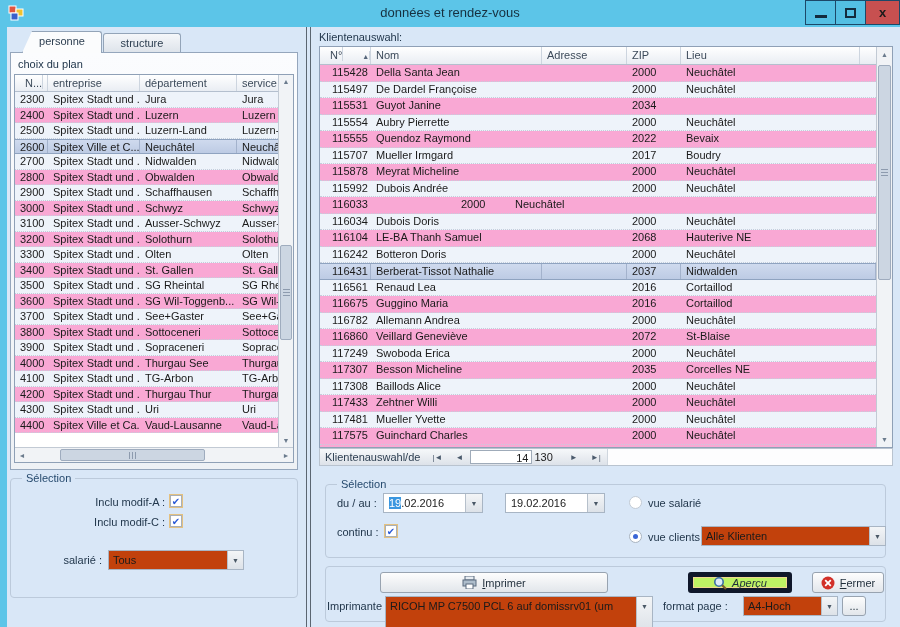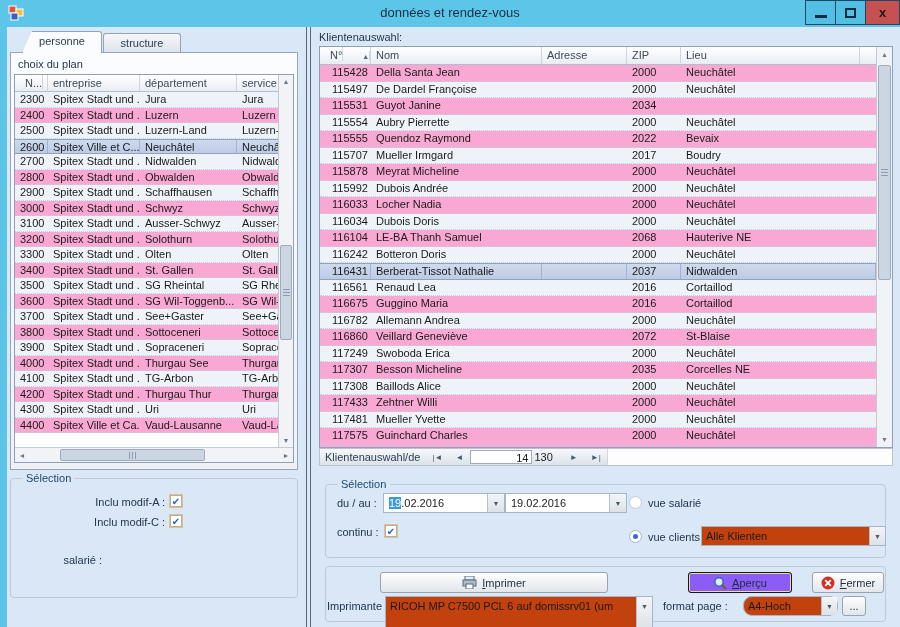--- a/index.html
+++ b/index.html
@@ -91,34 +91,34 @@
   .rlabel { position:absolute; text-align:right; color:#22374c; }
   .cb { position:absolute; width:14px; height:14px; background:#fff; border:1px solid #e4c180;
     box-shadow:inset 0 0 0 1px #a9b0b8; text-align:center; }
   .cb .tick { font-size:10px; color:#2b5bd7; line-height:13px; display:block; }
   .combo { position:absolute; background:#c2410c; border:1px solid #a8b5c4; display:flex; }
   .combo .cval { flex:1; padding:3px 0 0 4px; overflow:hidden; white-space:nowrap; }
   .combo .carr { width:16px; border-left:1px solid #b6c0cb; background:linear-gradient(#f3f5f7,#dde2e8);
     color:#4a5866; font-size:7px; text-align:center; padding-top:6px; }
 
   
-  .datebox { position:absolute; width:122px; height:20px; background:#fff; border:1px solid #a8b5c4; display:flex; }
+  .datebox { position:absolute; width:100px; height:20px; background:#fff; border:1px solid #a8b5c4; display:flex; }
   .datebox .dval { flex:1; padding:3px 0 0 5px; white-space:nowrap; }
   .dsel { background:#3b97e0; color:#fff; }
   .radio { position:absolute; width:13px; height:13px; border-radius:50%; border:1px solid #a9b4c0; background:#fff; }
   .radio.on::after { content:""; position:absolute; left:3px; top:3px; width:5px; height:5px; border-radius:50%; background:#3c67d6; }
   .radio.off { border-color:#c2cbd5; }
 
   
   .btn { position:absolute; height:21px; background:linear-gradient(#fdfdfd,#e2e6eb); border:1px solid #98a3b0;
     border-radius:3px; display:flex; align-items:center; justify-content:center; color:#1f2d3a; }
   .btn .mn { display:block; }
   .btn .mn::first-letter { text-decoration:underline; }
   .btn svg { margin-right:5px; }
-  #btn-apercu { background:#8b5cf6; border:1px solid #0f172a; box-shadow:0 0 0 1px #f1d98e inset; }
+  #btn-apercu { background:#bef264; border:5px solid #0f172a; box-shadow:0 0 0 1px #f1d98e inset;font-style:italic; }
   #btn-dots { width:24px; height:20px; }
 </style>
 </head>
 <body>
 
 <div id="win">
 
   <div class="abs" id="titlebar"></div>
   <div class="abs" id="form-icon">
     <svg width="16" height="16" viewBox="0 0 16 16">
@@ -302,20 +302,24 @@
   <span class="gb-label" style="left:22px; top:472px;">Sélection</span>
   <div class="rlabel" style="left:55px; top:496px; width:110px;">Inclu modif-A :</div>
   <div class="cb" style="left:169px; top:494px;">
       <span class="tick">✔</span>
     </div>
   <div class="rlabel" style="left:55px; top:516px; width:110px;">Inclu modif-C :</div>
   <div class="cb" style="left:169px; top:514px;">
       <span class="tick">✔</span>
     </div>
   <div class="rlabel" style="left:20px; top:554px; width:82px;">salarié :</div>
+  <div class="combo" style="left:108px; top:550px; width:136px; height:20px;">
+    <span class="cval">Tous</span>
+    <span class="carr">▼</span>
+  </div>
 
   <div class="abs" id="kli-label">Klientenauswahl:</div>
   <div class="grid" id="kli-grid">
     <div class="ghead">
       <span class="rh0"><span>N°</span><span class="sort" style="margin-left:14px;">▲</span></span>
       <span class="rh1">Nom</span>
       <span class="rh2">Adresse</span>
       <span class="rh3">ZIP</span>
       <span class="rh4">Lieu</span>
     </div>
@@ -370,21 +374,20 @@
         </div>
         <div class="rrow">
           <span class="rc0">115992</span>
           <span class="rc1">Dubois Andrée</span>
           <span class="rc2"></span>
           <span class="rc3">2000</span>
           <span class="rc4">Neuchâtel</span>
         </div>
         <div class="rrow">
           <span class="rc0">116033</span>
-          <span class="rc1">Locher Nadia</span>
           <span class="rc2"></span>
           <span class="rc3">2000</span>
           <span class="rc4">Neuchâtel</span>
         </div>
         <div class="rrow">
           <span class="rc0">116034</span>
           <span class="rc1">Dubois Doris</span>
           <span class="rc2"></span>
           <span class="rc3">2000</span>
           <span class="rc4">Neuchâtel</span>
@@ -545,21 +548,21 @@
       <path d="M4.2 4.2 L9.8 9.8 M9.8 4.2 L4.2 9.8" stroke="#fff" stroke-width="1.8"></path>
     </svg>
     <span class="mn">Fermer</span>
   </div>
   <div class="abs" style="left:327px; top:600px; color:#22374c;">Imprimante</div>
   <div class="combo" style="left:385px; top:596px; width:268px; height:36px;">
     <span class="cval">RICOH MP C7500 PCL 6 auf domissrv01 (um</span>
     <span class="carr">▼</span>
   </div>
   <div class="abs" style="left:663px; top:600px; color:#22374c;">format page :</div>
-  <div class="combo" style="left:743px; top:596px; width:95px; height:20px;border-radius:9px;">
+  <div class="combo" style="left:743px; top:596px; width:95px; height:20px;">
     <span class="cval">A4-Hoch</span>
     <span class="carr">▼</span>
   </div>
   <div class="btn" id="btn-dots" style="left:842px; top:596px;">
     <span>...</span>
   </div>
 
 </div>
 
 </body></html>

